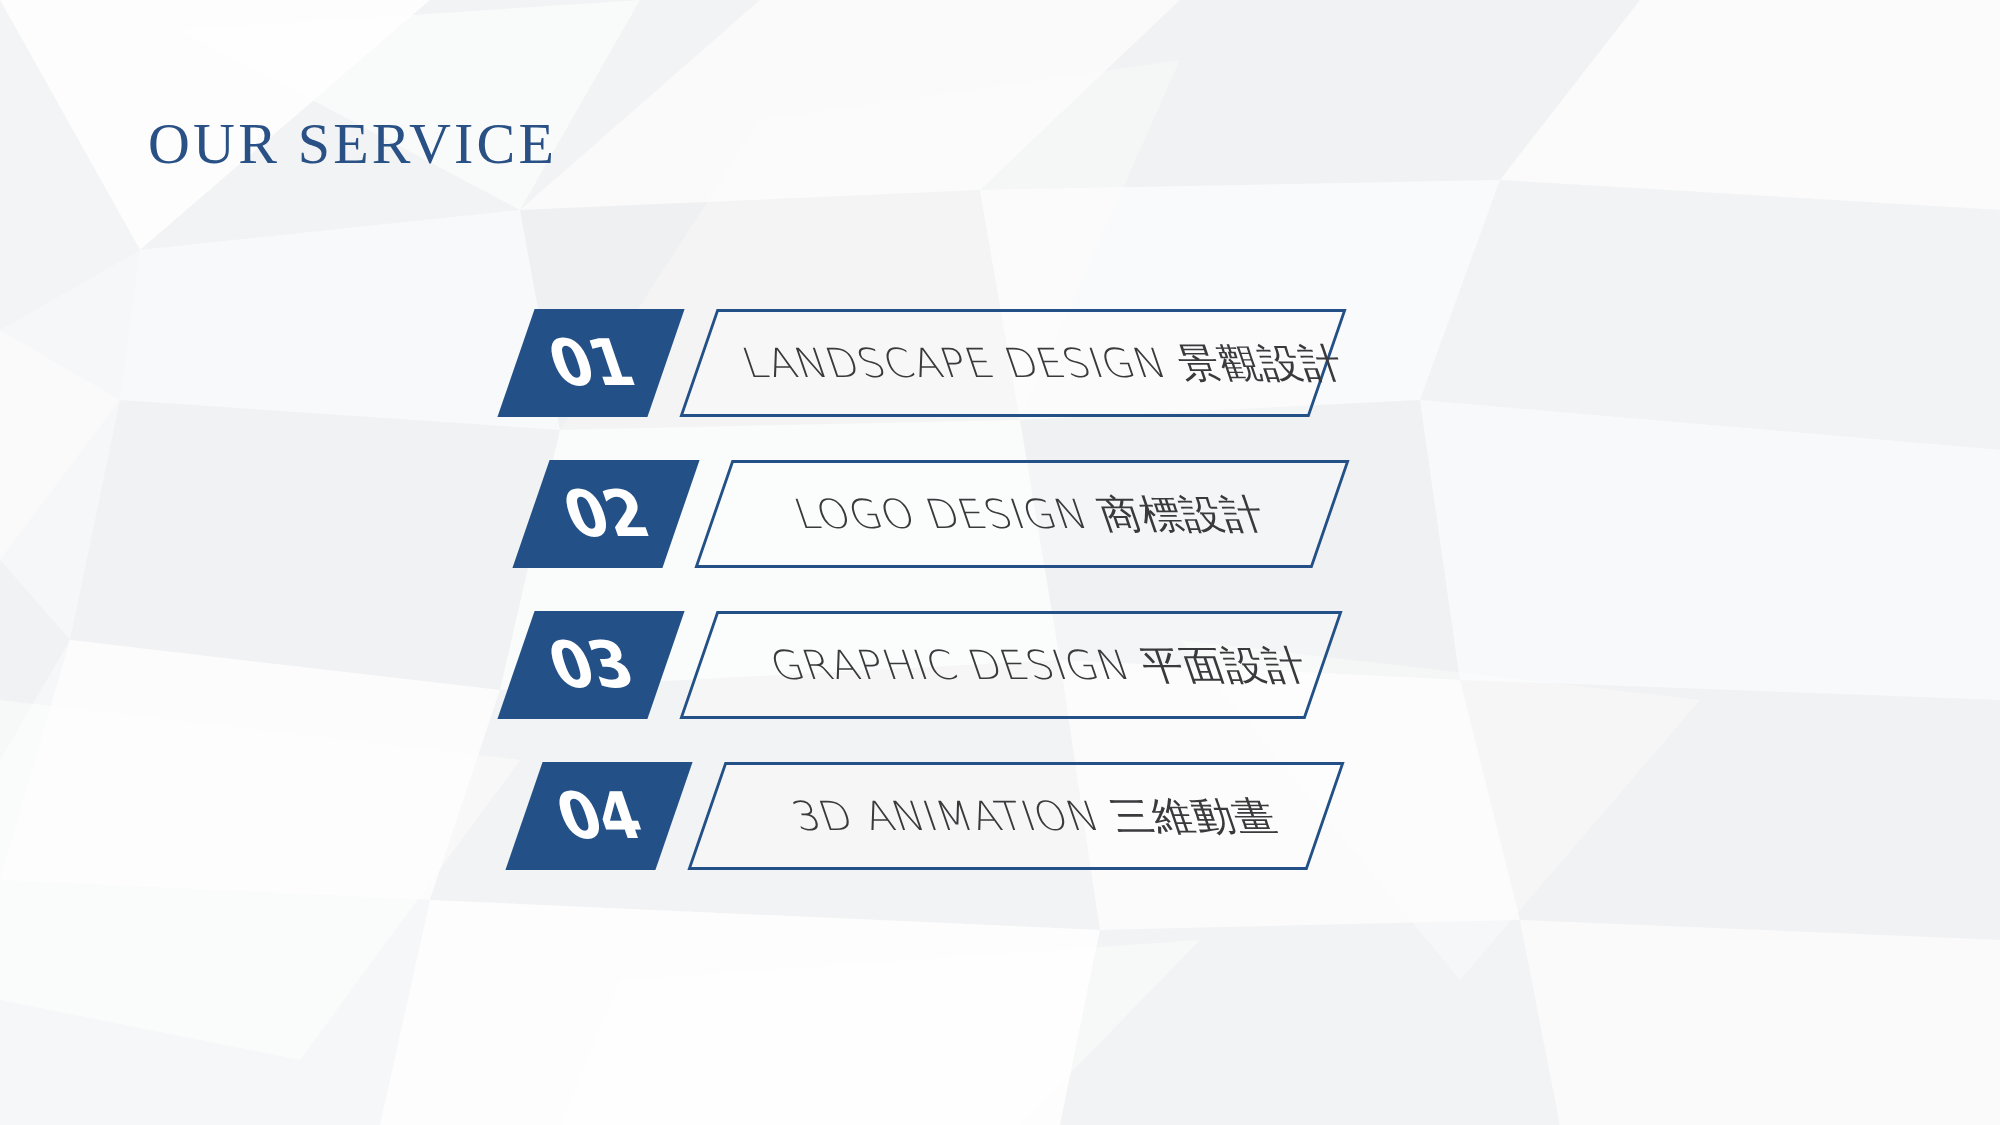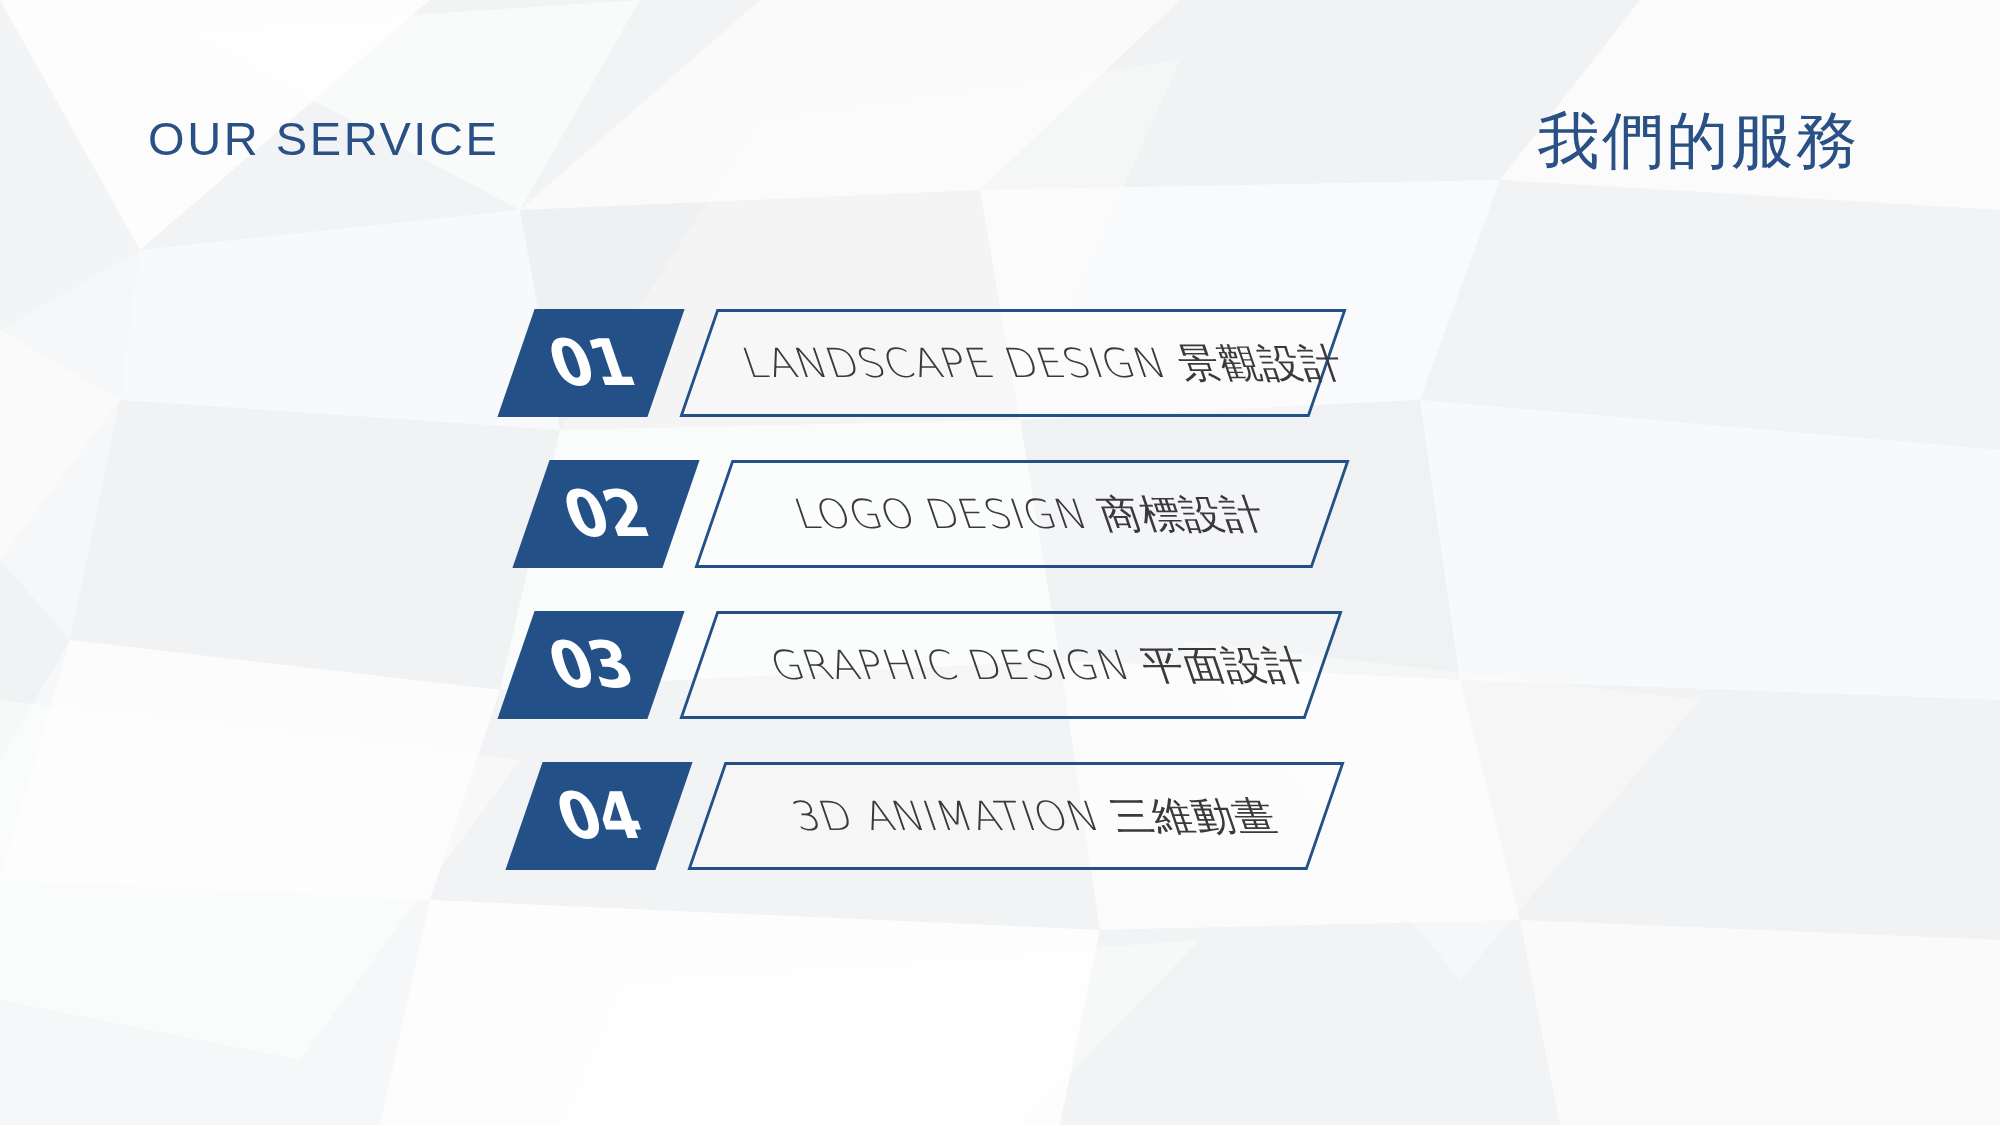--- a/index.html
+++ b/index.html
@@ -30,22 +30,22 @@
     position: absolute;
     color: #2a5185;
     font-weight: 300;
     letter-spacing: 0.035em;
     white-space: nowrap;
     line-height: 1;
   }
   #title-en {
     left: 148px;
     top: 115px;
-    font-size: 47px;
-    font-family: Liberation Sans, sans-serif;
+    font-size: 58px;
+    font-family: Liberation Serif, serif;
     font-stretch: condensed;
     letter-spacing: 0.055em;
   }
   #title-zh {
     right: 140px;
     top: 110px;
     font-size: 62px;
     font-family: "DejaVu Sans", sans-serif;
     letter-spacing: 0.04em;
   }
@@ -147,21 +147,20 @@
     <polygon points="1520,920 2000,940 2000,1125 1560,1125" fill="#fafafb"></polygon>
     <polygon points="180,30 640,0 520,210" fill="#ffffff" opacity="0.55"></polygon>
     <polygon points="760,120 1180,60 1020,420 560,430" fill="#ffffff" opacity="0.30"></polygon>
     <polygon points="1180,640 1700,700 1460,980" fill="#ffffff" opacity="0.35"></polygon>
     <polygon points="0,700 520,760 300,1060 0,1000" fill="#ffffff" opacity="0.45"></polygon>
     <polygon points="620,980 1200,940 1020,1125 560,1125" fill="#ffffff" opacity="0.40"></polygon>
   </svg>
 
   <div class="heading" id="title-en">OUR SERVICE</div>
 
-  <div class="heading" id="title-zh">我們的服務</div>
 
   <div id="rows">
 
     <div class="row" style="left:516px; top:309px;">
       <div class="badge"></div>
       <div class="badge-num">01</div>
       <div class="bar" style="left:182px; width:630px;"></div>
       <div class="bar-label" style="left:228px; width:620px;">LANDSCAPE DESIGN 景觀設計</div>
     </div>
 

